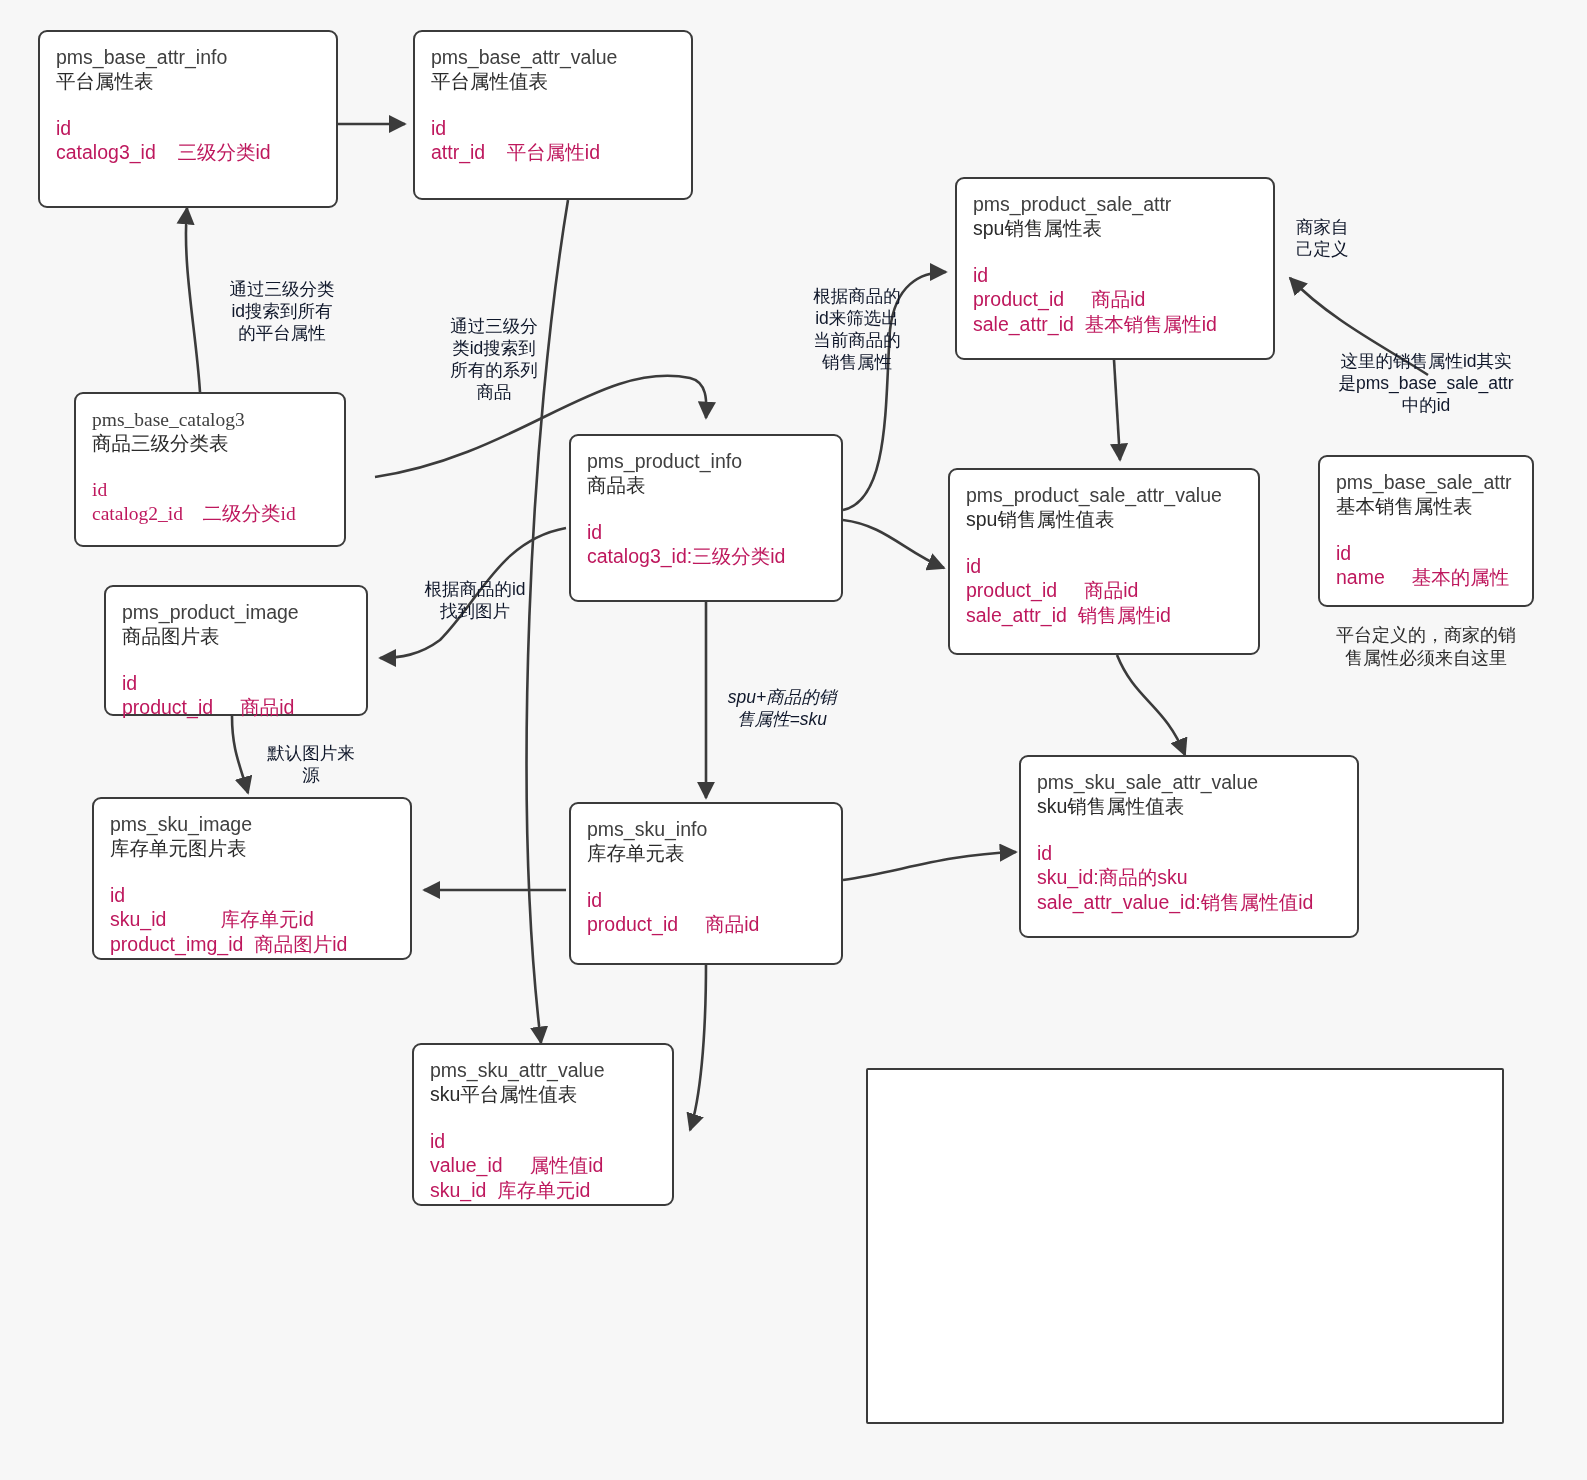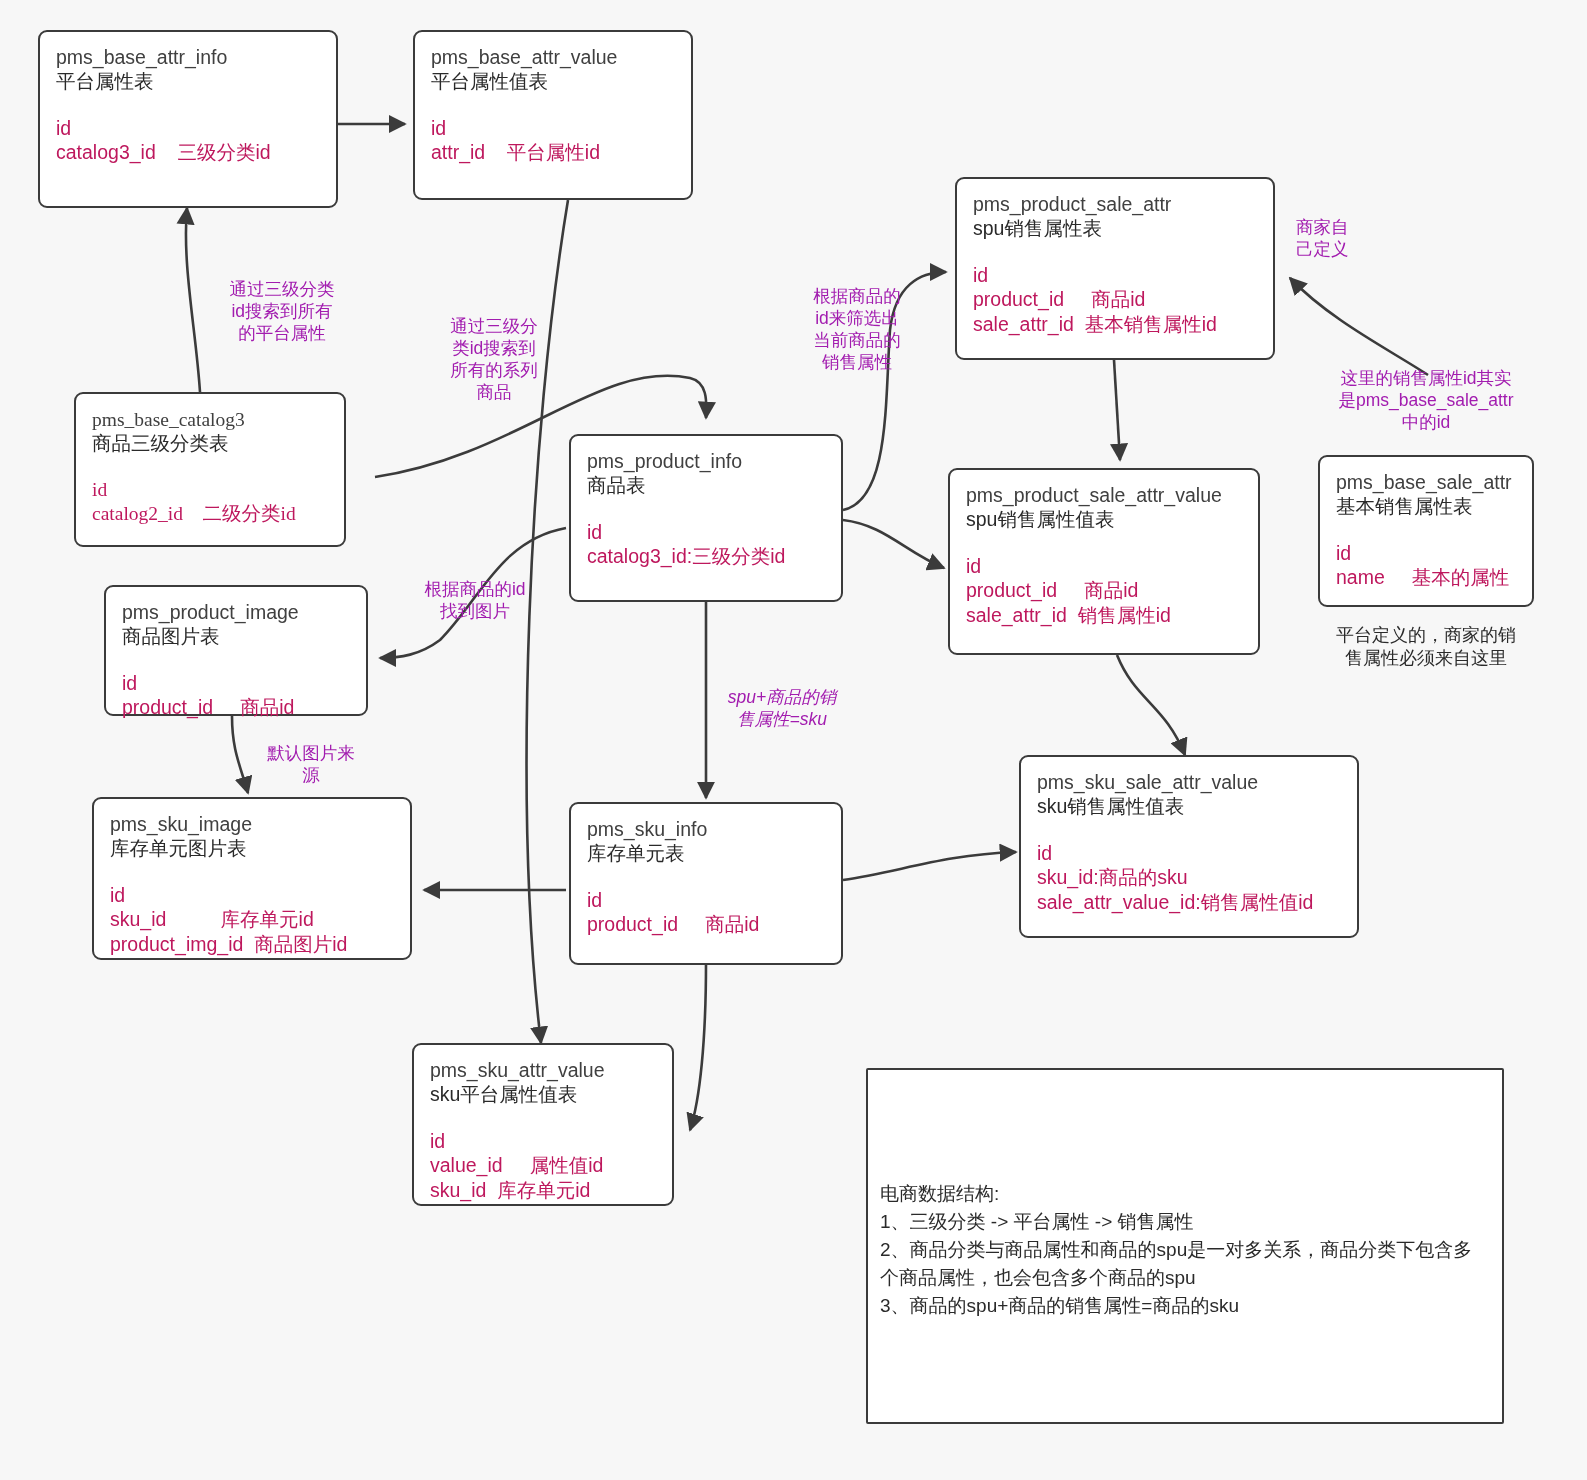--- a/index.html
+++ b/index.html
@@ -49,21 +49,21 @@
   }
   .node .field {
     font-size: 19.5px;
     color: #be185d;
     line-height: 1.27;
     white-space: pre;
   }
   .edge-label {
     position: absolute;
     font-size: 17.5px;
-    color: #a21caf;
+    color: #0f172a;
     line-height: 1.26;
     text-align: center;
     white-space: pre-line;
     z-index: 3;
   }
   .note-box {
     position: absolute;
     box-sizing: border-box;
     background: #ffffff;
     border: 2.2px solid #3b3b3b;
@@ -256,35 +256,31 @@
 销售属性</div>
 
   <div class="edge-label" style="left:434px; top:315px; width:120px;">通过三级分
 类id搜索到
 所有的系列
 商品</div>
 
   <div class="edge-label" style="left:1296px; top:216px; width:78px; text-align:left;">商家自
 己定义</div>
 
-  <div class="edge-label" style="left:1321px; top:367px; width:210px;text-align:center;">这里的销售属性id其实
+  <div class="edge-label" style="left:1321px; top:350px; width:210px;text-align:center;">这里的销售属性id其实
 是pms_base_sale_attr
 中的id</div>
 
   <div class="edge-label" style="left:405px; top:578px; width:140px;">根据商品的id
 找到图片</div>
 
   <div class="edge-label" style="left:248px; top:742px; width:126px;">默认图片来
 源</div>
 
   <div class="edge-label" style="left:712px; top:686px; width:140px;font-style:italic;">spu+商品的销
 售属性=sku</div>
 
   <div class="caption" style="left:1322px; top:624px; width:208px;">平台定义的，商家的销
 售属性必须来自这里</div>
 
   <div class="note-box" style="left:866px; top:1068px; width:638px; height:356px;"></div>
-  <div class="note-text" style="left:880px; top:1180px; width:608px;">电商数据结构:
-1、三级分类 -&gt; 平台属性 -&gt; 销售属性
-2、商品分类与商品属性和商品的spu是一对多关系，商品分类下包含多个商品属性，也会包含多个商品的spu
-3、商品的spu+商品的销售属性=商品的sku</div>
 
 </div>
 
 </body></html>

